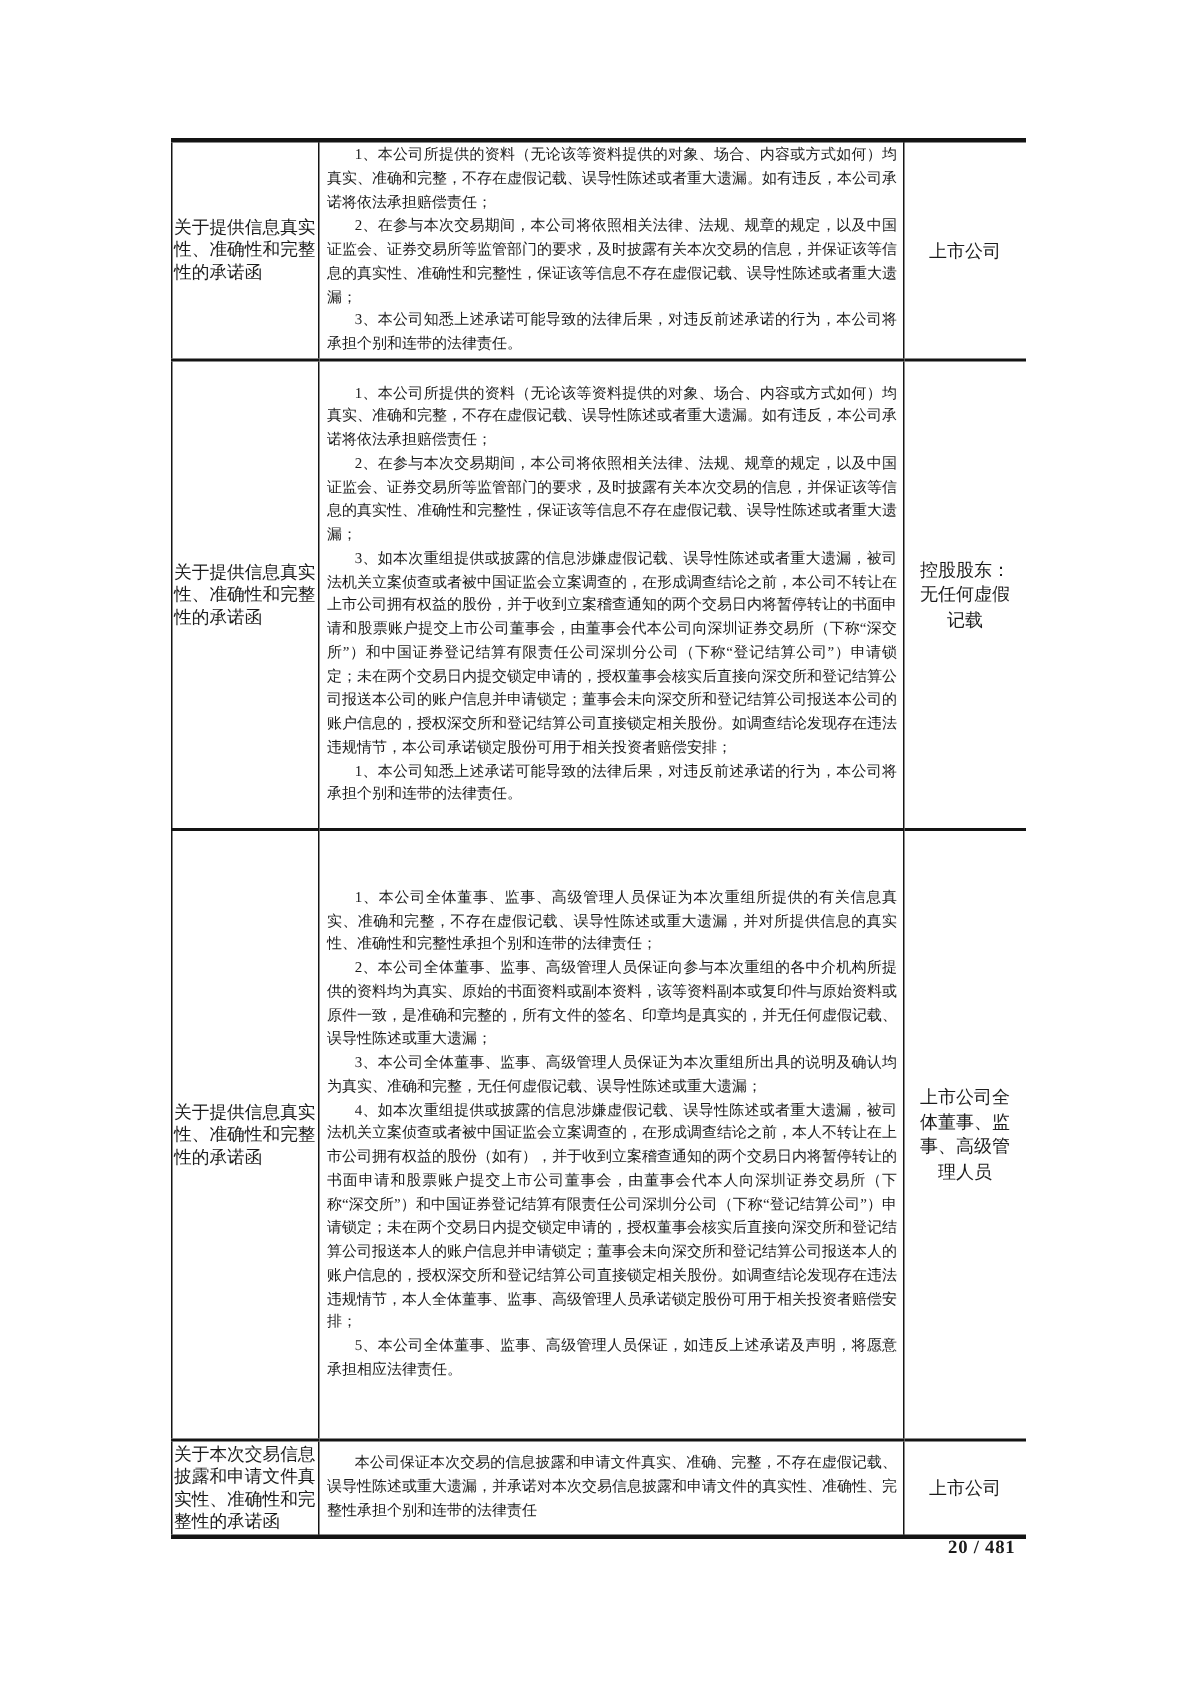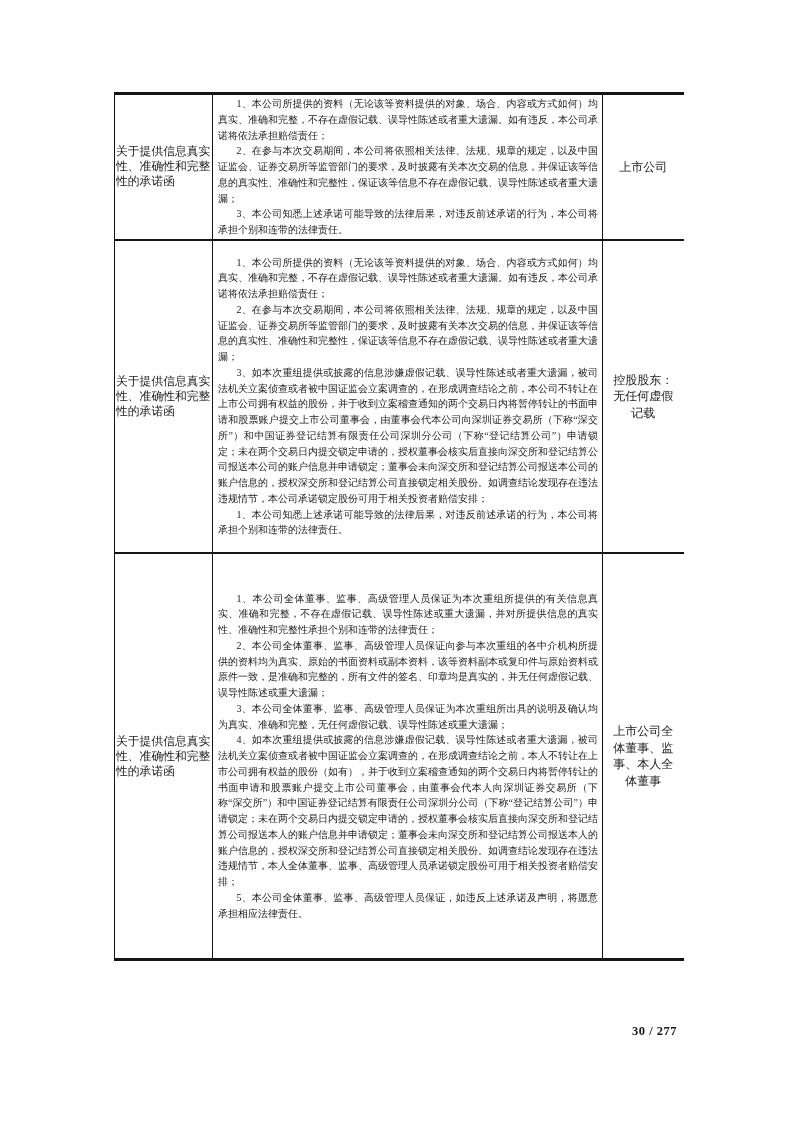--- a/index.html
+++ b/index.html
@@ -121,22 +121,33 @@
           <div>关于提供信息真实性、准确性和完整性的承诺函</div>
         </td>
         <td class="c-body">
           <p>1、本公司全体董事、监事、高级管理人员保证为本次重组所提供的有关信息真实、准确和完整，不存在虚假记载、误导性陈述或重大遗漏，并对所提供信息的真实性、准确性和完整性承担个别和连带的法律责任；</p>
           <p>2、本公司全体董事、监事、高级管理人员保证向参与本次重组的各中介机构所提供的资料均为真实、原始的书面资料或副本资料，该等资料副本或复印件与原始资料或原件一致，是准确和完整的，所有文件的签名、印章均是真实的，并无任何虚假记载、误导性陈述或重大遗漏；</p>
           <p>3、本公司全体董事、监事、高级管理人员保证为本次重组所出具的说明及确认均为真实、准确和完整，无任何虚假记载、误导性陈述或重大遗漏；</p>
           <p>4、如本次重组提供或披露的信息涉嫌虚假记载、误导性陈述或者重大遗漏，被司法机关立案侦查或者被中国证监会立案调查的，在形成调查结论之前，本人不转让在上市公司拥有权益的股份（如有），并于收到立案稽查通知的两个交易日内将暂停转让的书面申请和股票账户提交上市公司董事会，由董事会代本人向深圳证券交易所（下称“深交所”）和中国证券登记结算有限责任公司深圳分公司（下称“登记结算公司”）申请锁定；未在两个交易日内提交锁定申请的，授权董事会核实后直接向深交所和登记结算公司报送本人的账户信息并申请锁定；董事会未向深交所和登记结算公司报送本人的账户信息的，授权深交所和登记结算公司直接锁定相关股份。如调查结论发现存在违法违规情节，本人全体董事、监事、高级管理人员承诺锁定股份可用于相关投资者赔偿安排；</p>
           <p>5、本公司全体董事、监事、高级管理人员保证，如违反上述承诺及声明，将愿意承担相应法律责任。</p>
         </td>
         <td class="c-party">
-          <div>上市公司全体董事、监事、本人全体董事</div>
+          <div>上市公司全体董事、监事、高级管理人员</div>
         </td>
       </tr>
 
+      <tr class="row-4">
+        <td class="c-title">
+          <div>关于本次交易信息披露和申请文件真实性、准确性和完整性的承诺函</div>
+        </td>
+        <td class="c-body">
+          <p>本公司保证本次交易的信息披露和申请文件真实、准确、完整，不存在虚假记载、误导性陈述或重大遗漏，并承诺对本次交易信息披露和申请文件的真实性、准确性、完整性承担个别和连带的法律责任</p>
+        </td>
+        <td class="c-party">
+          <div>上市公司</div>
+        </td>
+      </tr>
     </tbody>
   </table>
 
-  <div class="footer-pagenum">30 / 277</div>
+  <div class="footer-pagenum">20 / 481</div>
 
 </div>
 
 </body></html>

